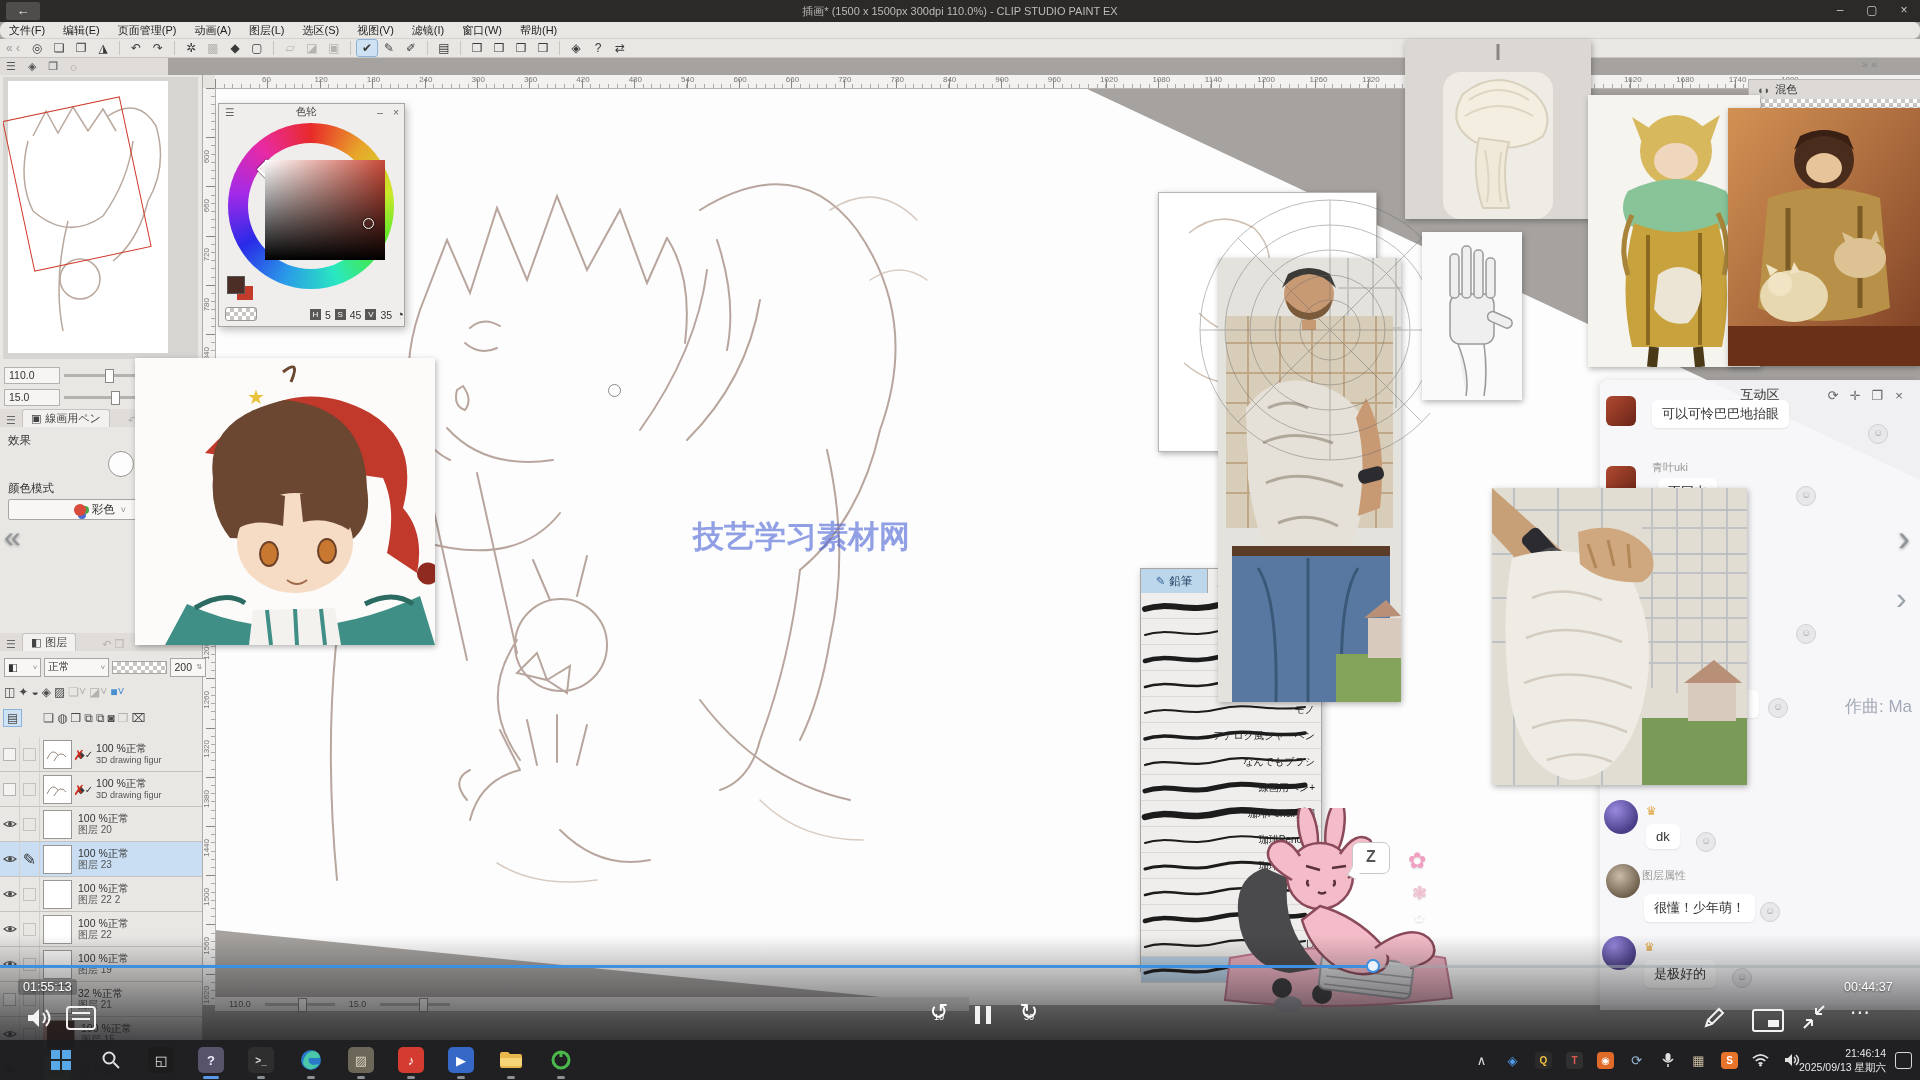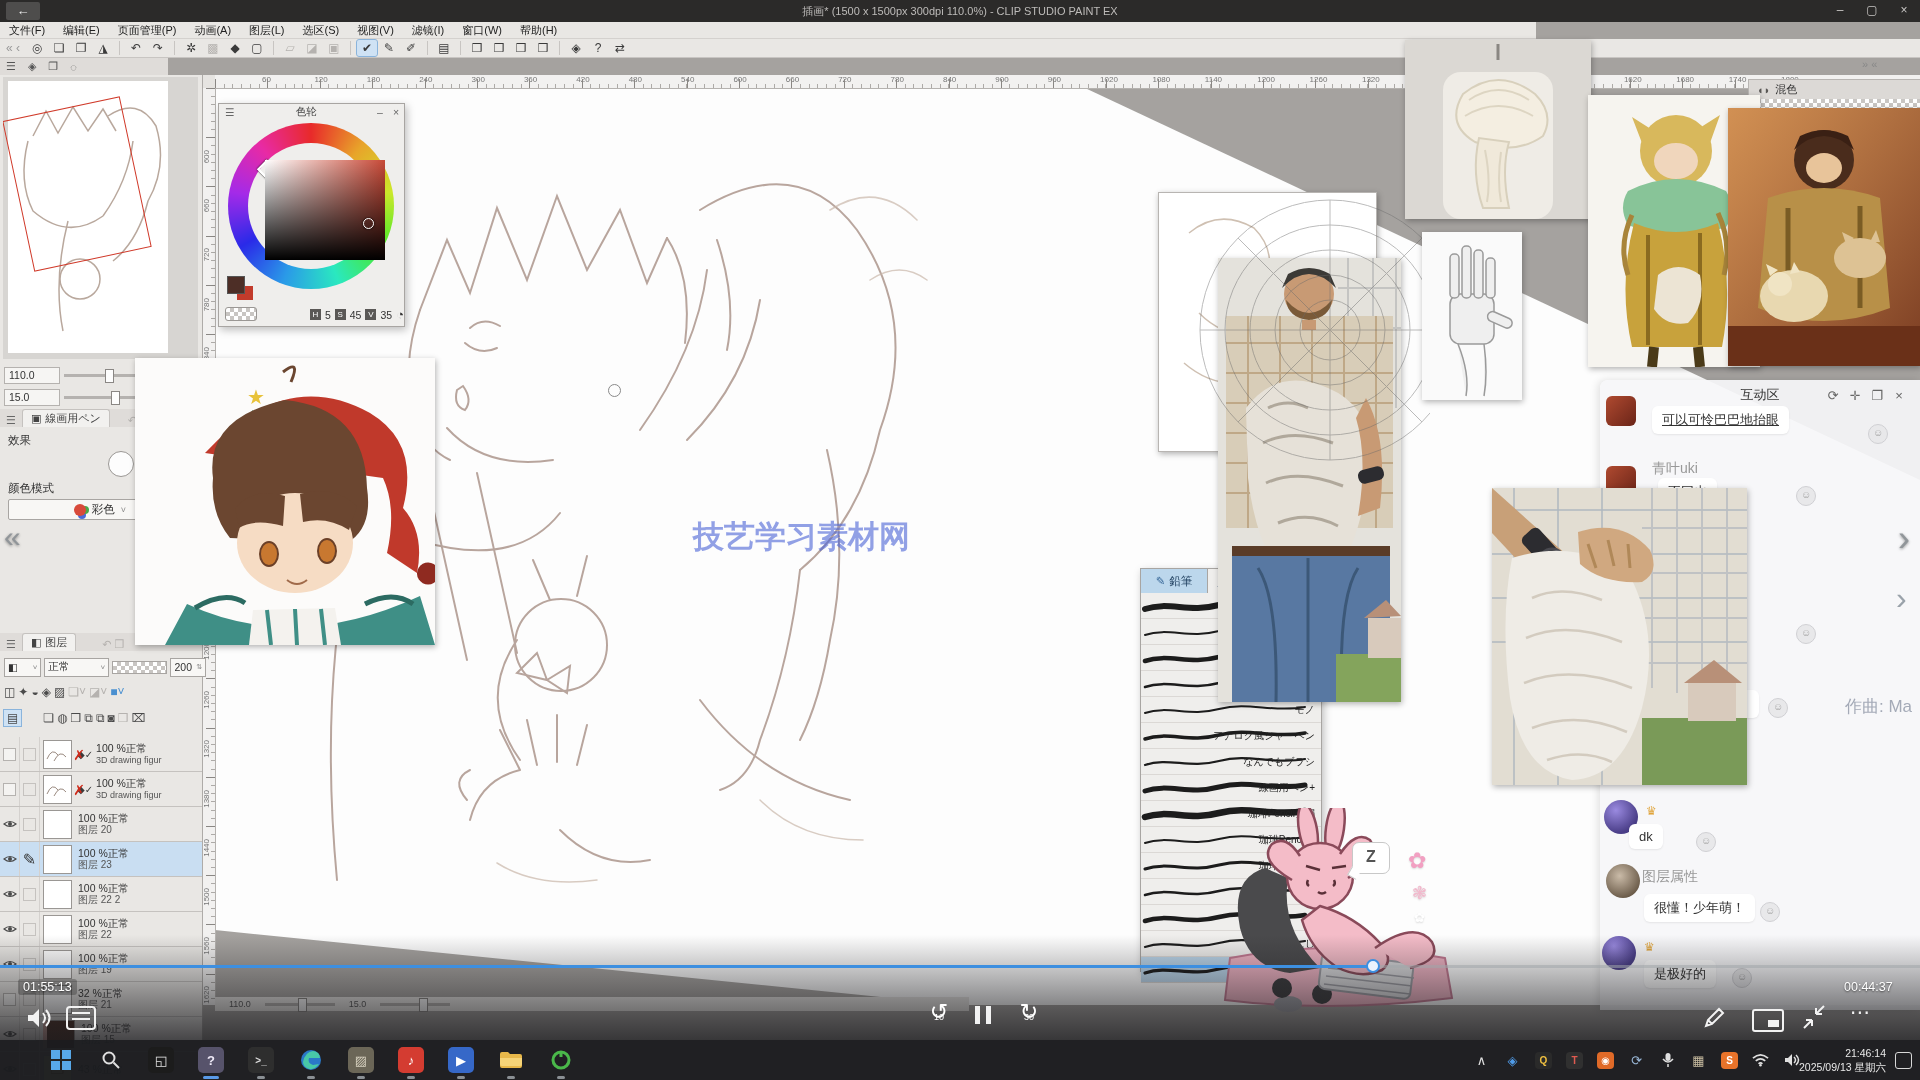--- a/index.html
+++ b/index.html
@@ -4,21 +4,21 @@
 <style>
   html,body{margin:0;padding:0;background:#000;}
   #stage{position:relative;width:1920px;height:1080px;overflow:hidden;background:#a5a29f;
          font-family:"Liberation Sans","DejaVu Sans",sans-serif;color:#222;}
   .abs{position:absolute;}
   
   .titlebar{left:0;top:0;width:1920px;height:22px;background:#2b2a29;color:#bdbbb9;font-size:11px;}
   .backbtn{left:6px;top:2px;width:34px;height:18px;background:#4e4d4c;color:#eee;text-align:center;line-height:18px;font-size:13px;border-radius:2px;}
   .wtitle{left:0;right:0;top:0;height:22px;text-align:center;line-height:22px;}
   .wctl{top:0;height:22px;width:32px;text-align:center;line-height:20px;font-size:12px;color:#c8c6c4;}
-  .menubar{left:0;top:22px;width:1536px;height:16px;background:#e9e7e4;border-bottom:1px solid #d4d1ce;font-size:11px;display:flex;align-items:center;}
+  .menubar{left:0;top:22px;width:1920px;height:16px;background:#e9e7e4;border-bottom:1px solid #d4d1ce;font-size:11px;display:flex;align-items:center;border-radius:7px;}
   .menubar span{padding:0 9px;line-height:16px;}
   .toolbar{left:0;top:39px;width:1920px;height:18px;background:#e9e7e4;border-bottom:1px solid #c8c5c2;display:flex;align-items:center;font-size:12px;}
   .tbi{width:20px;height:16px;text-align:center;line-height:16px;color:#3a3a3a;margin:0 1px;border-radius:2px;}
   .tbi.dim{color:#b5b2af;}
   .tbi.active{background:#cfe2f4;outline:1px solid #8ab4dc;}
   .tbsep{width:1px;height:14px;background:#c8c5c2;margin:0 5px;}
   .paneltabs{left:0;top:58px;width:168px;height:17px;background:#dfdcd9;font-size:11px;display:flex;align-items:center;color:#555;}
   .paneltabs span{padding:0 6px;}
   .tabstrip{left:168px;top:58px;width:1752px;height:17px;background:#d8d5d2;display:flex;align-items:flex-end;font-size:11px;}
   .doctab{height:16px;line-height:16px;padding:0 8px;margin-right:2px;background:#c6c3c0;color:#4a4a4a;border-radius:3px 3px 0 0;display:flex;align-items:center;gap:14px;}
@@ -92,21 +92,21 @@
   .eraser{width:16px;height:9px;background:#8a9ab0;transform:skewX(-24deg);border:1px solid #5a6a80;}
   .brow{height:25px;border-bottom:1px solid #dbd8d5;display:flex;align-items:center;position:relative;}
   .brow.sel{background:#bcd7ec;}
   .bname{position:absolute;right:6px;font-size:10px;color:#222;white-space:nowrap;}
   
   .chat{left:1600px;top:380px;width:320px;height:630px;background:rgba(246,246,248,.92);border-radius:8px 0 0 0;box-shadow:-2px 0 8px rgba(0,0,0,.12);}
   .chathead{height:30px;display:flex;align-items:center;font-size:13px;color:#333;}
   .chathead .ttl{position:absolute;left:0;right:0;text-align:center;}
   .chicon{position:relative;width:22px;text-align:center;color:#666;font-size:13px;}
   .bubble{position:absolute;background:#fff;border-radius:6px;padding:5px 10px;font-size:13px;color:#333;box-shadow:0 1px 2px rgba(0,0,0,.08);white-space:nowrap;}
-  .uname{position:absolute;font-size:14px;color:#999;white-space:nowrap;}
+  .uname{position:absolute;font-size:11px;color:#999;white-space:nowrap;}
   .avatar{position:absolute;width:30px;height:30px;border-radius:6px;background:#a33c28;overflow:hidden;}
   .avatar.round{width:34px;height:34px;border-radius:50%;}
   .emobtn{position:absolute;width:18px;height:18px;border-radius:50%;background:#e8e8ea;border:1px solid #d0d0d4;color:#aaa;font-size:10px;text-align:center;line-height:16px;}
   .crown{position:absolute;color:#e0a43a;font-size:12px;}
   
   .vgrad{left:0;top:935px;width:1920px;height:105px;background:linear-gradient(to bottom,rgba(25,25,28,0),rgba(25,25,28,.78));pointer-events:none;}
   .pbar{left:0;top:965px;height:3px;background:rgba(160,165,170,.55);width:1920px;}
   .pfill{left:0;top:965px;height:3px;}
   .pknob{top:959px;width:14px;height:14px;border-radius:50%;background:#eaf3fd;border:2px solid #3d8fe0;box-sizing:border-box;}
   .vtime{color:#fff;font-size:12.5px;text-shadow:0 1px 2px rgba(0,0,0,.6);}
@@ -846,33 +846,33 @@
       <span class="ttl">互动区</span>
       <span style="position:absolute;right:10px;display:flex" id="chatheadicons">
           <span class="chicon">⟳</span>
           <span class="chicon">✛</span>
           <span class="chicon">❐</span>
           <span class="chicon">×</span>
         </span>
     </div>
     <div id="chatlist">
         <span class="avatar" style="left: 6px; top: 16px; background: linear-gradient(135deg, rgb(176, 74, 48), rgb(106, 36, 24));"></span>
-        <span class="bubble" style="left: 52px; top: 26px; text-decoration: underline;">可以可怜巴巴地抬眼</span>
+        <span class="bubble" style="left: 52px; top: 20px;">可以可怜巴巴地抬眼</span>
         <span class="emobtn" style="left: 268px; top: 44px;">☺</span>
         <span class="avatar" style="left: 6px; top: 86px; background: linear-gradient(135deg, rgb(176, 74, 48), rgb(106, 36, 24));"></span>
         <span class="uname" style="left: 52px; top: 80px;">青叶uki</span>
         <span class="bubble" style="left: 58px; top: 98px;">不回去</span>
         <span class="emobtn" style="left: 196px; top: 106px;">☺</span>
         <span class="bubble" style="left: 96px; top: 236px;">声音</span>
         <span class="emobtn" style="left: 196px; top: 244px;">☺</span>
         <span class="bubble" style="left: 126px; top: 310px;">！</span>
         <span class="emobtn" style="left: 168px; top: 318px;">☺</span>
         <span class="avatar round" style="left: 4px; top: 420px; background: radial-gradient(circle at 35% 30%, rgb(154, 138, 224), rgb(74, 62, 136) 70%);"></span>
         <span class="crown" style="left: 46px; top: 424px;">♛</span>
-        <span class="bubble" style="left: 29px; top: 444px;">dk</span>
+        <span class="bubble" style="left: 46px; top: 444px;">dk</span>
         <span class="emobtn" style="left: 96px; top: 452px;">☺</span>
         <span class="avatar round" style="left: 6px; top: 484px; background: radial-gradient(circle at 40% 35%, rgb(202, 187, 168), rgb(106, 90, 72) 75%);"></span>
         <span class="uname" style="left: 42px; top: 488px;">图层属性</span>
         <span class="bubble" style="left: 44px; top: 514px;">很懂！少年萌！</span>
         <span class="emobtn" style="left: 160px; top: 522px;">☺</span>
         <span class="avatar round" style="left: 2px; top: 556px; background: radial-gradient(circle at 35% 30%, rgb(154, 138, 224), rgb(74, 62, 136) 70%);"></span>
         <span class="crown" style="left: 44px; top: 560px;">♛</span>
         <span class="bubble" style="left: 44px; top: 580px;">是极好的</span>
         <span class="emobtn" style="left: 132px; top: 588px;">☺</span>
       </div>

